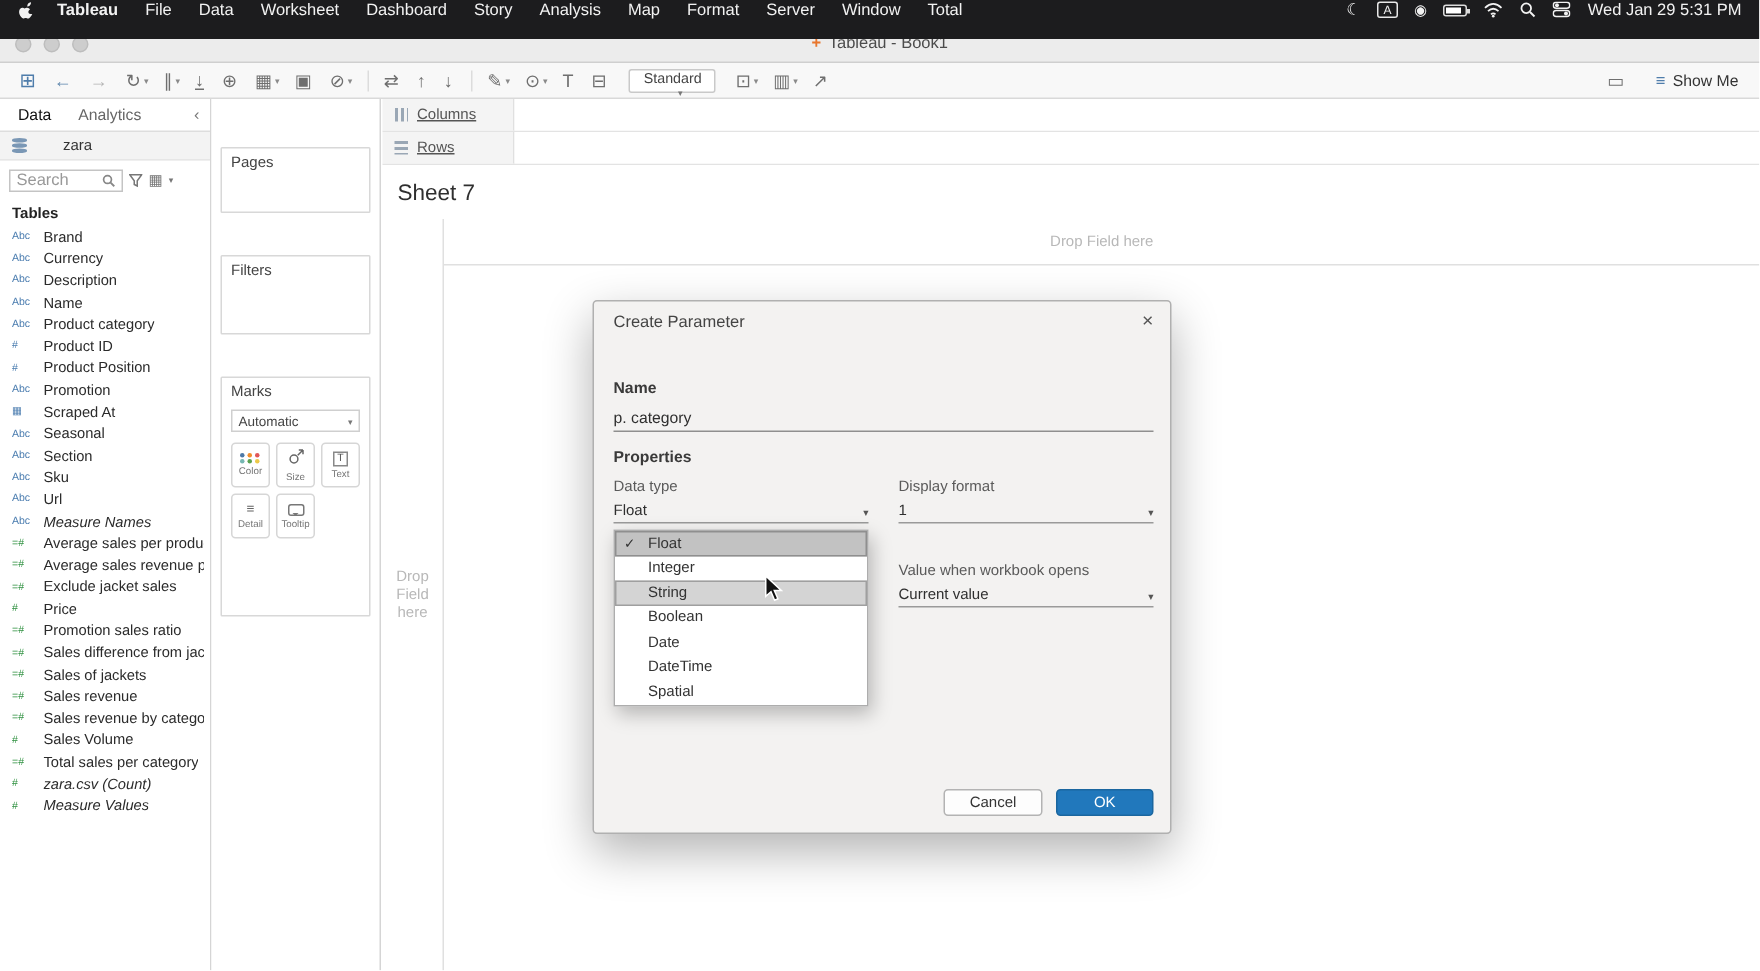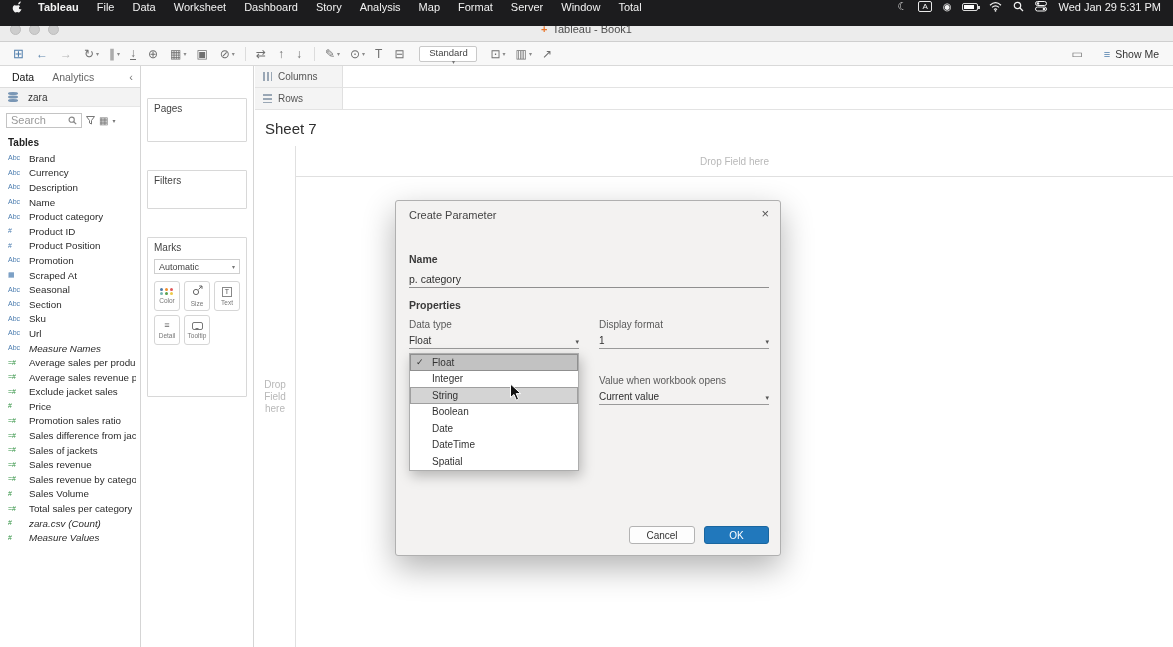--- a/index.html
+++ b/index.html
@@ -50,21 +50,21 @@
   .showme { display:flex; align-items:center; gap:5px; font-size:10.5px; color:#333; }
   .showme .smicon { color:#4f7dab; font-size:11px; }
 
   
   .datapane { position:absolute; top:66px; left:0; width:141px; bottom:0; background:#fff;
               border-right:1px solid #d5d5d5; }
   .pane-tabs { height:22px; display:flex; align-items:center; border-bottom:1px solid #ddd; font-size:10.5px; }
   .tab-data { padding:0 12px; color:#111; }
   .tab-analytics { padding:0 6px; color:#666; }
   .collapse { margin-left:auto; padding:0 7px; color:#777; font-size:11px; }
-  .datasource-row { height:19px; display:flex; align-items:center; gap:10px; padding:0 8px;
+  .datasource-row { height:19px; display:flex; align-items:center; gap:24px; padding:0 8px;
                     background:#f3f3f3; border-bottom:1px solid #e6e6e6; font-size:10px; color:#333; }
   .cyl { width:10px; height:2.5px; border-radius:50%; background:#7a97b5;
          box-shadow:0 3.5px 0 #7a97b5, 0 7px 0 #7a97b5; margin-top:-7px; flex:none; }
   .search-row { display:flex; align-items:center; gap:4px; padding:5px 5px 5px 6px; height:26px; }
   .search-box { display:flex; align-items:center; justify-content:space-between; width:76px; height:15px;
                 border:1px solid #c4c4c4; padding:0 4px; font-size:11px; color:#999; background:#fff; }
   .mini-ic { display:inline-flex; align-items:center; color:#777; }
   .viewtype { font-size:10px; color:#777; }
   .tiny-caret { font-size:6px; color:#777; }
   .tables-label { padding:4px 8px 3px; font-size:10px; font-weight:bold; color:#222; height:18px; }
@@ -74,21 +74,21 @@
   .ficon.mea { color:#2f9140; }
   .flabel { font-size:9.8px; color:#2b2b2b; white-space:nowrap; overflow:hidden; }
   .flabel.italic { font-style:italic; }
 
   
   .cards { position:absolute; top:66px; left:141px; width:113px; bottom:0; background:#fff;
            border-right:1px solid #d5d5d5; padding:4px 6px; }
   .card { border:1px solid #d8d8d8; background:#fff; margin-bottom:4px; padding:4px 6px;
           font-size:10px; color:#444; border-radius:1px;margin-top:28px; }
   .card.pages { height:44px; }
-  .card.filters { height:39px; }
+  .card.filters { height:53px; }
   .card.marks { height:160px; }
   .marks-select { margin-top:6px; display:flex; align-items:center; justify-content:space-between;
                   border:1px solid #cfcfcf; height:15px; padding:0 4px; font-size:9px; color:#444; background:#fff; }
   .marks-grid { display:grid; grid-template-columns:repeat(3,1fr); gap:4px; margin-top:7px; }
   .mark-btn { height:30px; border:1px solid #d6d6d6; border-radius:3px; display:flex; flex-direction:column;
               align-items:center; justify-content:center; gap:2px; background:#fff; }
   .mlabel { font-size:6.5px; color:#777; }
   .color-dots { display:grid; grid-template-columns:repeat(3,4px); gap:1px; }
   .dot { width:3px; height:3px; border-radius:50%; }
   .d1{background:#4e79a7}.d2{background:#f28e2b}.d3{background:#e15759}
@@ -98,21 +98,21 @@
   .detail-ic { font-size:9px; color:#666; line-height:9px; }
   .tooltip-ic { width:11px; height:8px; border:1px solid #777; border-radius:2px; position:relative; }
   .tooltip-ic::after { content:""; position:absolute; left:2px; bottom:-3px; border:2px solid transparent;
                        border-top-color:#777; }
 
   
   .canvas { position:absolute; top:66px; left:255px; right:0; bottom:0; background:#fff;
             display:flex; flex-direction:column; }
   .shelf { height:22px; display:flex; align-items:stretch; border-bottom:1px solid #e3e3e3; }
   .shelf-label { width:88px; display:flex; align-items:center; gap:6px; padding:0 8px; background:#f4f4f4;
-                 border-right:1px solid #e0e0e0; font-size:10px; color:#555; }
+                 border-right:1px solid #e0e0e0; font-size:10px; color:#555;text-decoration:underline; }
   .shelf-area { flex:1; background:#fff; }
   .cols-ic { width:9px; height:9px; background:repeating-linear-gradient(90deg,#9aa7b5 0 2px,transparent 2px 4px); }
   .rows-ic { width:9px; height:9px; background:repeating-linear-gradient(180deg,#9aa7b5 0 2px,transparent 2px 4px); }
   .sheet-header { height:36px; padding:10px 0 0 10px; font-size:15px; color:#2f2f2f; }
   .view { flex:1; display:flex; }
   .left-strip { width:41px; border-right:1px solid #e0e0e0; display:flex; align-items:center; justify-content:center; }
   .drop-vert { font-size:10px; color:#b8b8b8; text-align:center; line-height:12px; }
   .view-main { flex:1; display:flex; flex-direction:column; }
   .top-band { height:31px; border-bottom:1px solid #e0e0e0; display:flex; align-items:center;
               justify-content:center; font-size:10px; color:#b8b8b8; }

